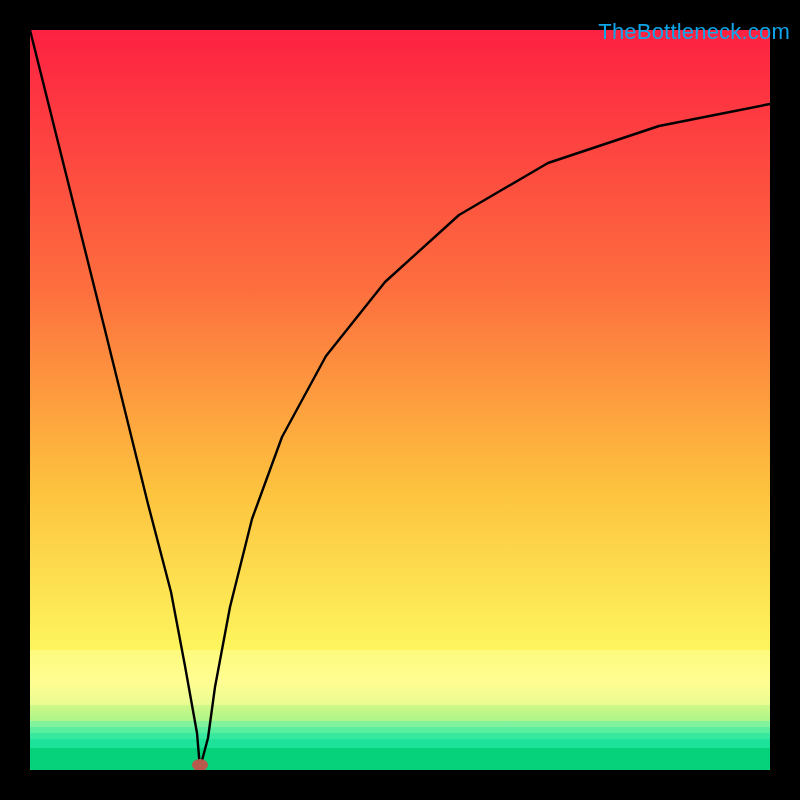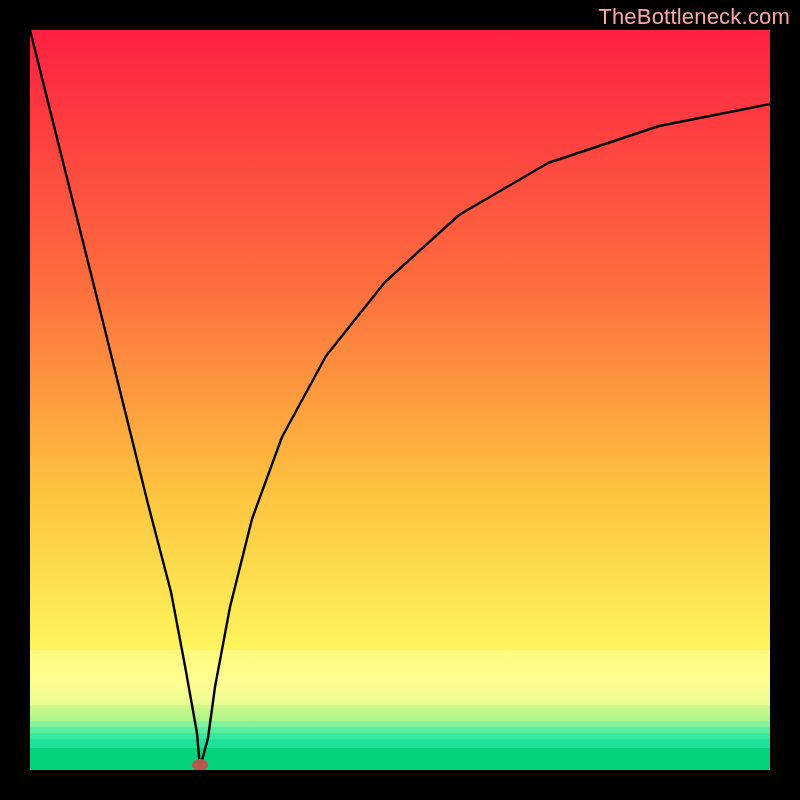--- a/index.html
+++ b/index.html
@@ -11,23 +11,23 @@
     font-family: Arial, Helvetica, sans-serif;
   }
   .frame {
     position: relative;
     width: 800px;
     height: 800px;
     background: #000;
   }
   .watermark {
     position: absolute;
-    top: 4px;
+    top: 19px;
     right: 10px;
-    color: #fca5a5;
+    color: #0ea5e9;
     font-size: 22px;
     font-weight: 500;
     letter-spacing: 0.2px;
     z-index: 5;
     text-align: center;
   }
   svg.plot {
     position: absolute;
     left: 30px;
     top: 30px;

